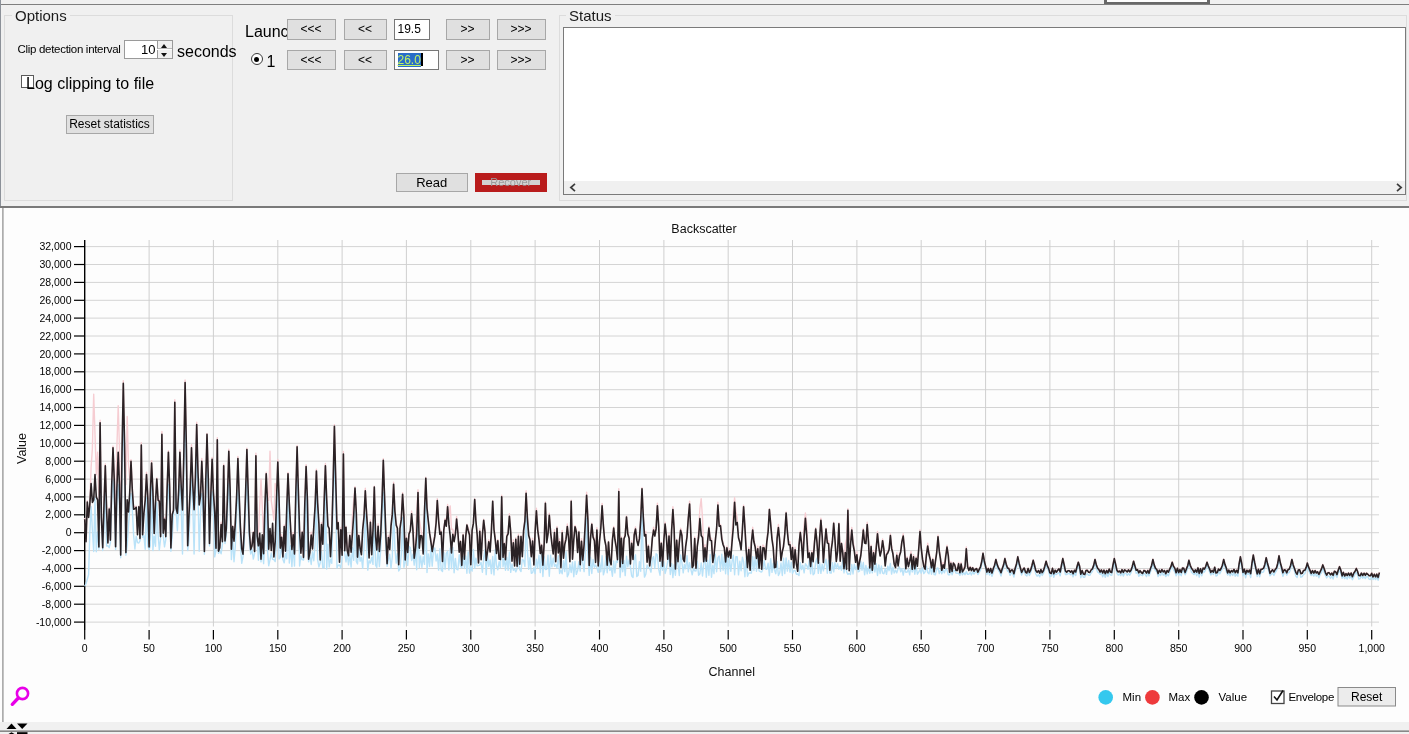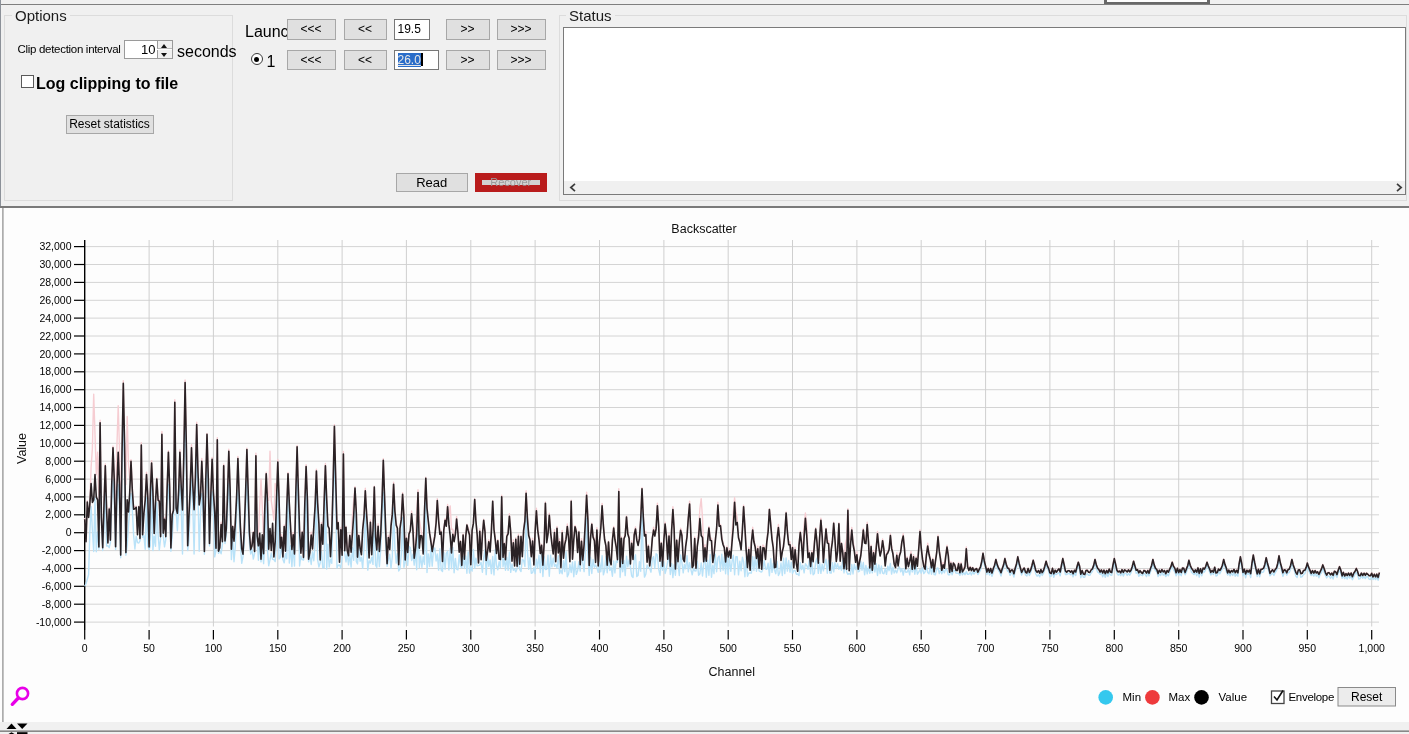--- a/index.html
+++ b/index.html
@@ -32,36 +32,36 @@
 
 <div class="abs" style="left:123.5px;top:39.5px;width:49px;height:19px;border:1px solid #9a9a9a;background:#fff;"></div>
 <div class="abs" style="left:124.5px;top:40.5px;width:31px;height:17px;background:#fff;font-size:13px;text-align:right;line-height:17px;">10</div>
 <div class="abs" style="left:156.5px;top:40.5px;width:15px;height:8.5px;background:#f0f0f0;border-left:1px solid #9a9a9a;border-bottom:1px solid #b9b9b9;"></div>
 <div class="abs" style="left:156.5px;top:49.5px;width:15px;height:8px;background:#f0f0f0;border-left:1px solid #9a9a9a;"></div>
 <div class="abs" style="left:160.5px;top:44px;width:0;height:0;border-left:3.5px solid transparent;border-right:3.5px solid transparent;border-bottom:4.5px solid #111;"></div>
 <div class="abs" style="left:160.5px;top:52.5px;width:0;height:0;border-left:3.5px solid transparent;border-right:3.5px solid transparent;border-top:4.5px solid #111;"></div>
 <div class="abs lbl" style="left:177px;top:43px;">seconds</div>
 
 <div class="abs" style="left:21px;top:75px;width:13px;height:13px;background:#fff;border:1.5px solid #5a5a5a;"></div>
-<div class="abs lbl" style="left:36px;top:75px;font-weight:bold;">Log clipping to file</div>
+<div class="abs lbl" style="left:26px;top:75px;">Log clipping to file</div>
 <div class="abs btn" style="left:65.5px;top:114.5px;width:88px;height:19px;">Reset statistics</div>
 
 <div class="abs lbl" style="left:245px;top:23px;">Launch</div>
 <div class="abs btn" style="left:286.5px;top:19px;width:49px;height:20.5px;">&lt;&lt;&lt;</div>
 <div class="abs btn" style="left:343.5px;top:19px;width:43px;height:20.5px;">&lt;&lt;</div>
 <div class="abs tfield" style="left:393.5px;top:19px;width:36px;height:20.5px;line-height:19px;padding-left:3px;">19.5</div>
 <div class="abs btn" style="left:445.5px;top:19px;width:44px;height:20.5px;">&gt;&gt;</div>
 <div class="abs btn" style="left:496.5px;top:19px;width:49px;height:20.5px;">&gt;&gt;&gt;</div>
 
 <div class="abs" style="left:250.5px;top:53px;width:12px;height:12px;border:1.5px solid #3c3c3c;border-radius:50%;background:#fff;"></div>
 <div class="abs" style="left:254px;top:56.5px;width:5px;height:5px;border-radius:50%;background:#000;"></div>
 <div class="abs lbl" style="left:266.5px;top:52.5px;">1</div>
 <div class="abs btn" style="left:286.5px;top:49.5px;width:49px;height:20.5px;">&lt;&lt;&lt;</div>
 <div class="abs btn" style="left:343.5px;top:49.5px;width:43px;height:20.5px;">&lt;&lt;</div>
-<div class="abs tfield" style="left:393.5px;top:49.5px;width:45px;height:20.5px;line-height:19px;padding-left:3px;"><span style="background:#2a6dc9;color:#e5e5e5;text-decoration:underline;">26.0</span><span style="display:inline-block;width:2px;height:13px;background:#000;vertical-align:-2px;"></span></div>
+<div class="abs tfield" style="left:393.5px;top:49.5px;width:45px;height:20.5px;line-height:19px;padding-left:3px;"><span style="background:#2a6dc9;color:#bef264;text-decoration:underline;">26.0</span><span style="display:inline-block;width:2px;height:13px;background:#000;vertical-align:-2px;"></span></div>
 <div class="abs btn" style="left:445.5px;top:49.5px;width:44px;height:20.5px;">&gt;&gt;</div>
 <div class="abs btn" style="left:496.5px;top:49.5px;width:49px;height:20.5px;">&gt;&gt;&gt;</div>
 
 <div class="abs btn" style="left:396px;top:172.5px;width:71.5px;height:19.5px;font-size:13px;">Read</div>
 <div class="abs" style="left:475px;top:172.5px;width:71.5px;height:19.5px;background:#d2d2d2;border:7px solid #b91c1c;display:flex;align-items:center;justify-content:center;font-size:11px;color:#9b9b9b;">Recover</div>
 
 <div class="abs gbox" style="left:559px;top:14.5px;width:848px;height:186px;">
   <div class="gtitle" style="left:6px;">Status</div>
 </div>
 <div class="abs" style="left:562.5px;top:26.5px;width:843.5px;height:168px;background:#fff;border:1px solid #7a7a7a;"></div>

